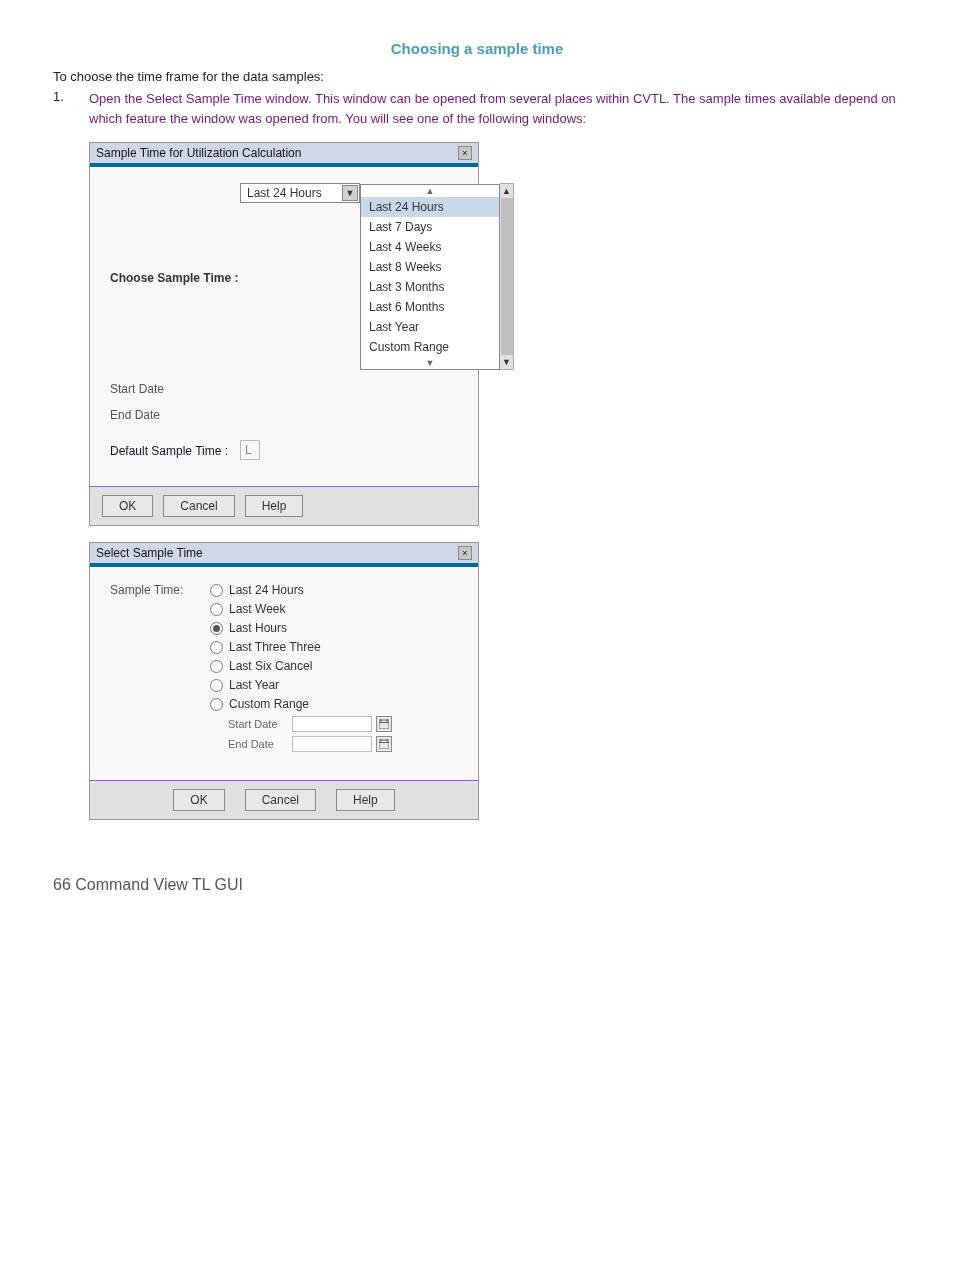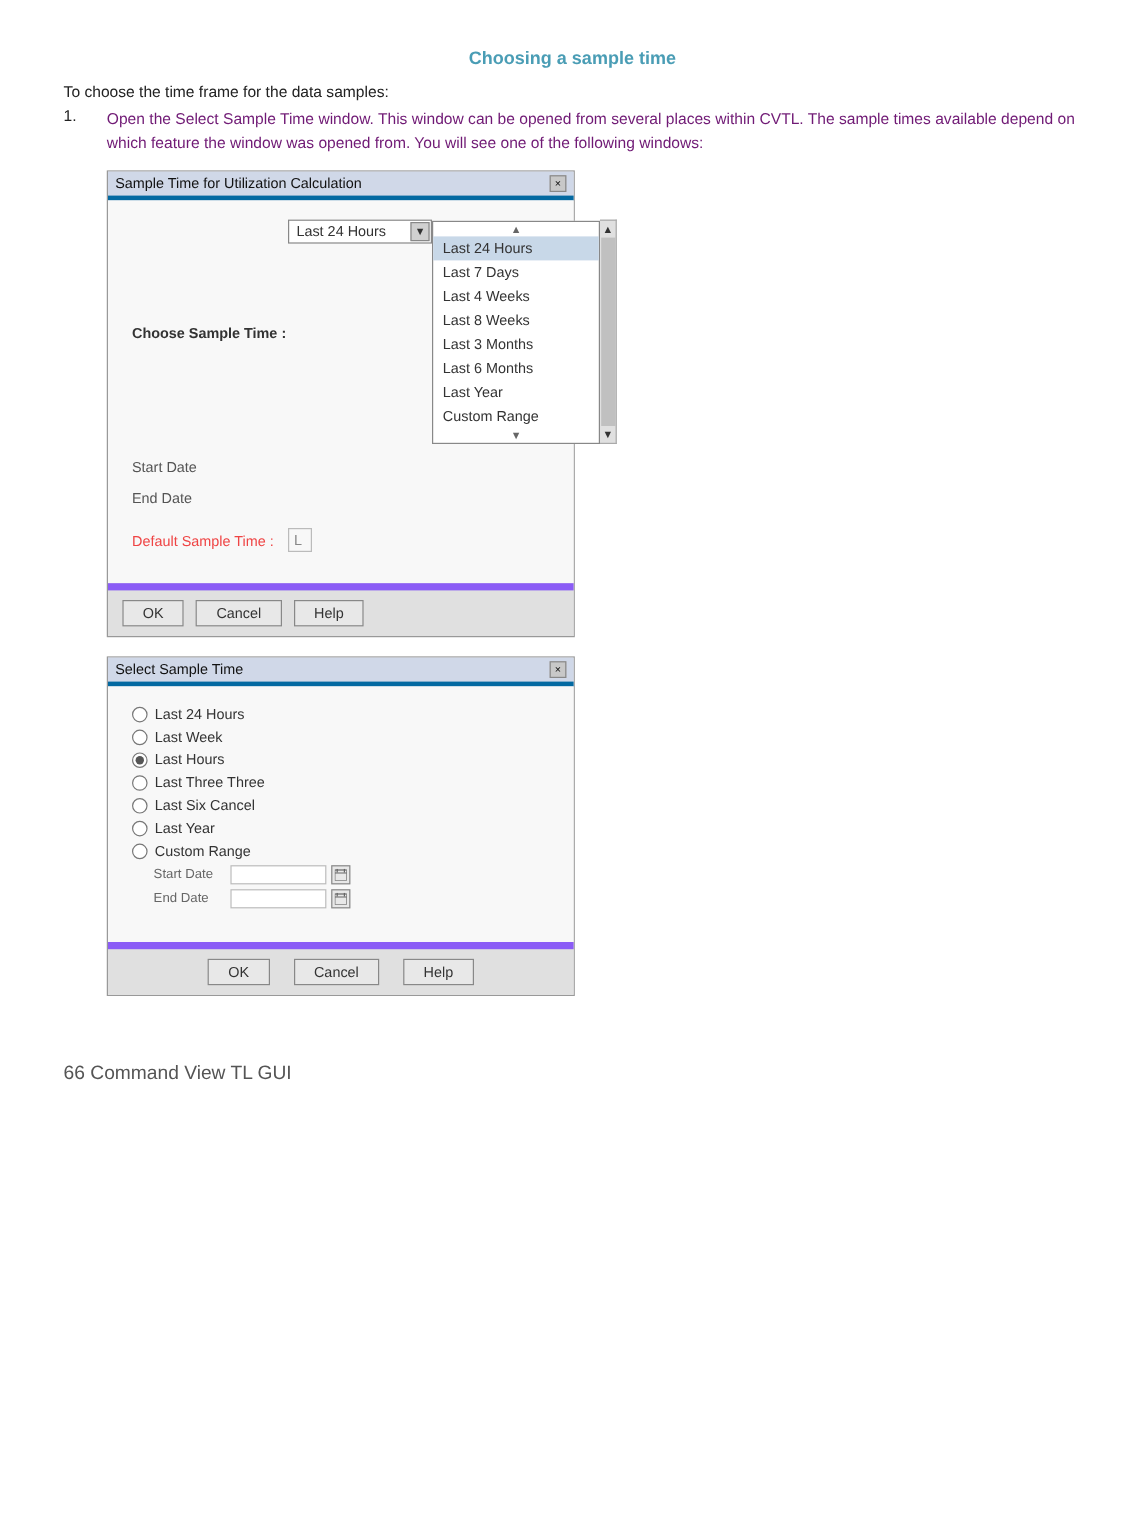--- a/index.html
+++ b/index.html
@@ -83,21 +83,21 @@
       cursor: pointer;
     }
 
     .dialog-body {
       padding: 16px 20px;
       background: #f8f8f8;
     }
 
     .dialog-footer {
       background: #e0e0e0;
-      border-top: 6px solid #8b5cf6;
+      border-top: 1px solid #8b5cf6;
       padding: 8px 12px;
       display: flex;
       gap: 10px;
       align-items: center;
     }
 
     .dialog-btn {
       background: #e8e8e8;
       border: 1px solid #888;
       padding: 3px 16px;
@@ -378,38 +378,39 @@
           <div class="field-label">Start Date</div>
         </div>
 
         <div class="row-field">
           <div class="field-label">End Date</div>
         </div>
 
         <div class="spacer-row"></div>
 
         <div class="row-field">
-          <div class="field-label" style="color:#ef4444;">Default Sample Time :</div>
+          <div class="field-label" style="color:#0f172a;">Default Sample Time :</div>
           <div class="text-input-box" style="width:20px; background:#f8f8f8;">L</div>
         </div>
       </div>
       <div class="dialog-footer">
         <button class="dialog-btn">OK</button>
         <button class="dialog-btn">Cancel</button>
         <button class="dialog-btn">Help</button>
       </div>
     </div>
 
     <div class="dialog-window">
       <div class="dialog-titlebar">
         <span>Select Sample Time</span>
         <div class="dialog-close-btn">×</div>
       </div>
       <div class="dialog-body">
         <div style="display:flex; gap:10px; margin-bottom:8px;">
+          <div class="sample-time-label">Sample Time:</div>
           <div class="radio-group">
 
             <div class="radio-row">
               <div class="radio-circle"></div>
               <span class="radio-label">Last 24 Hours</span>
             </div>
 
             <div class="radio-row">
               <div class="radio-circle"></div>
               <span class="radio-label">Last Week</span>

